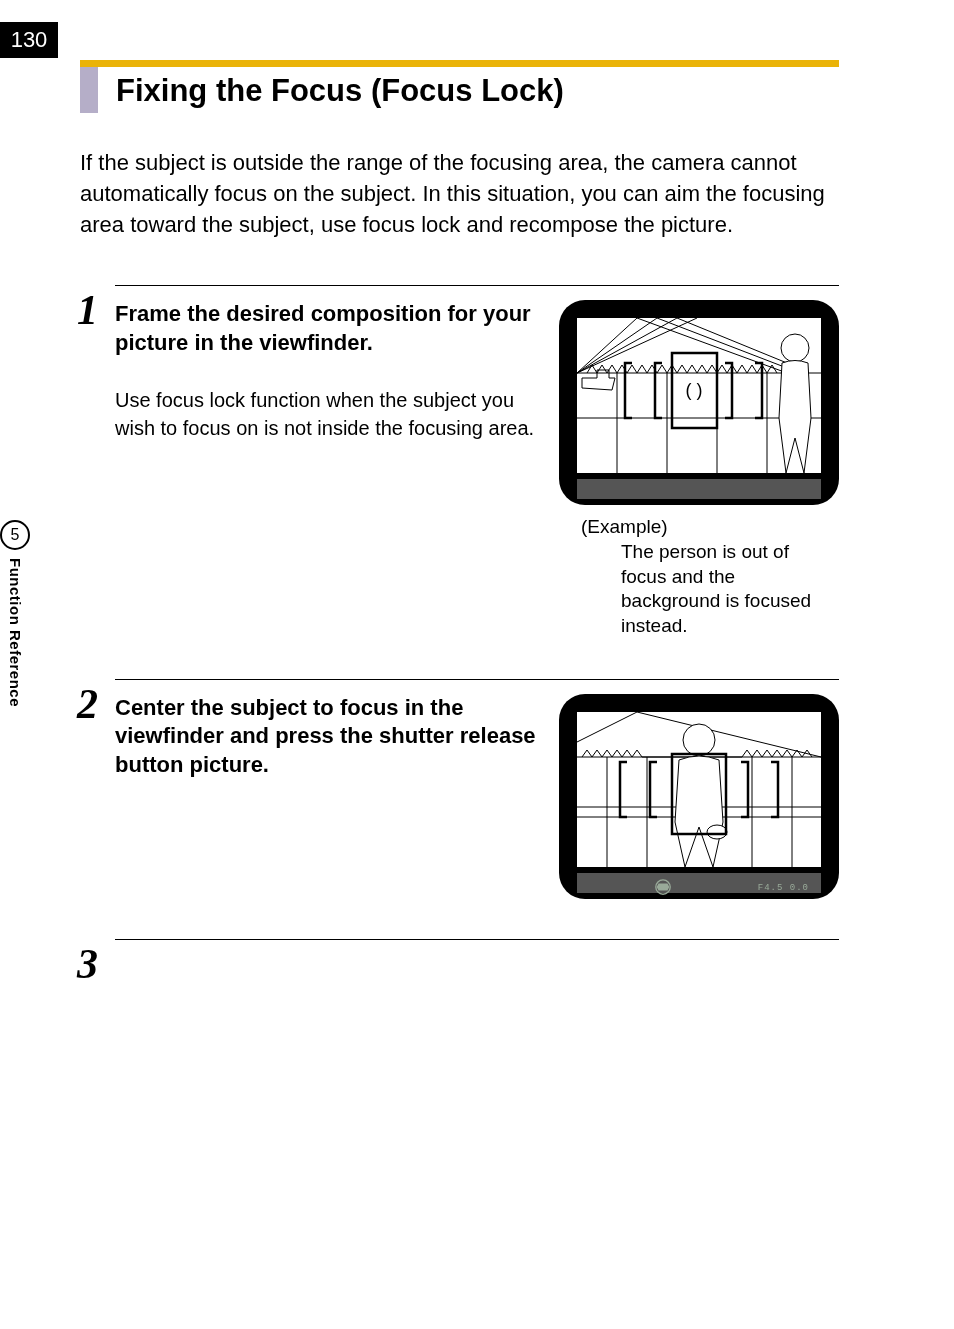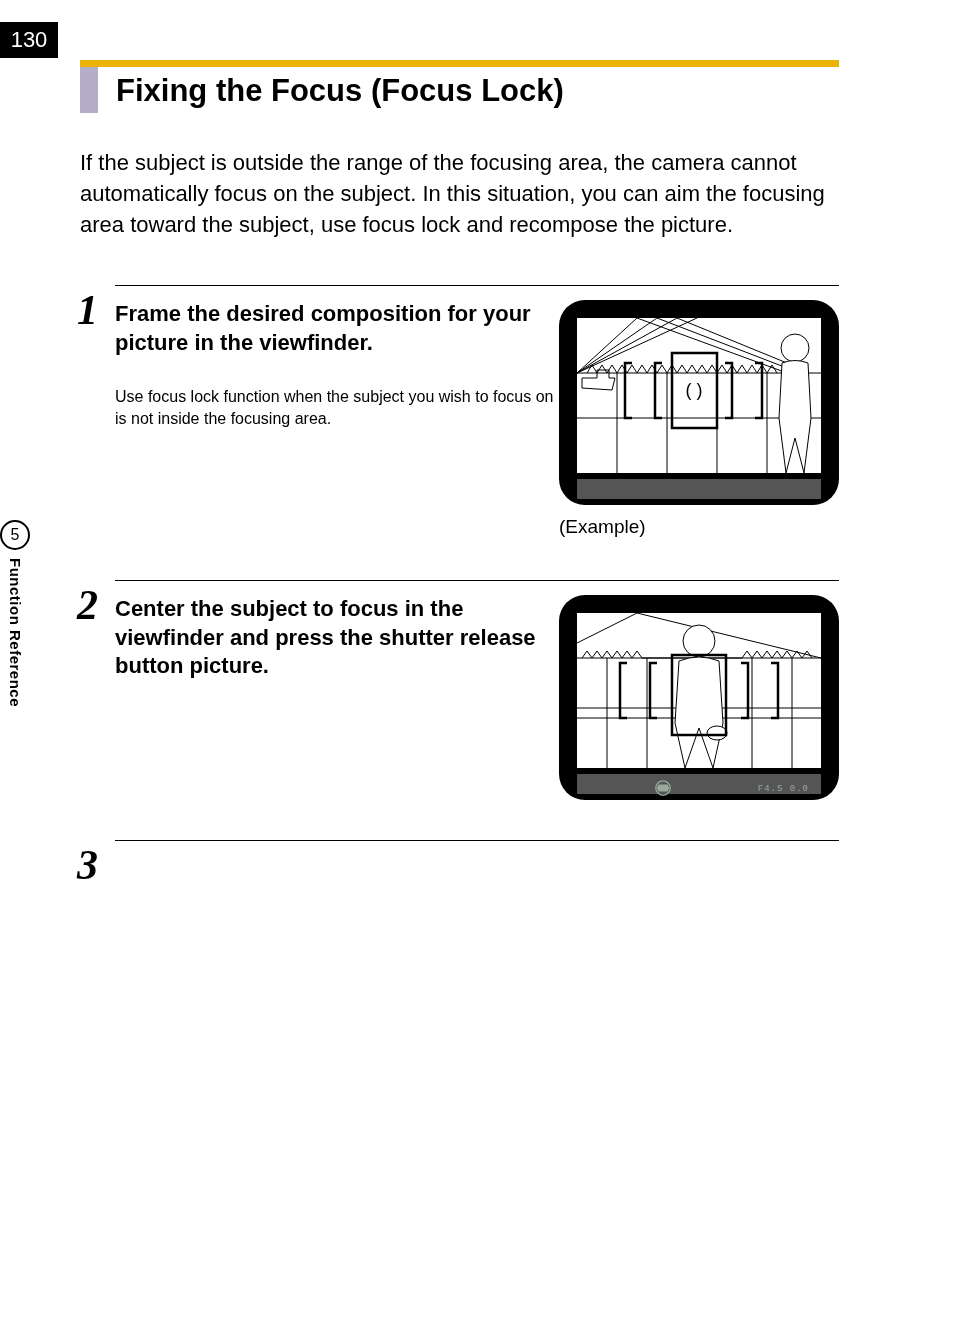--- a/index.html
+++ b/index.html
@@ -102,21 +102,21 @@
     .step-text {
       flex: 1;
     }
     .step-title {
       font-size: 22px;
       font-weight: bold;
       line-height: 1.3;
       margin-bottom: 14px;
     }
     .step-body {
-      font-size: 16px;
+      font-size: 20px;
       line-height: 1.4;
       margin-top: 28px;
     }
     .viewfinder-col {
       width: 280px;
       flex-shrink: 0;
     }
     .viewfinder {
       width: 280px;
       height: 205px;
@@ -138,20 +138,21 @@
       background: #555;
       margin-top: 6px;
     }
     .scene-line { stroke: #000; stroke-width: 1; fill: none; }
     .af-bracket { stroke: #000; stroke-width: 2.5; fill: none; }
     .person { stroke: #000; stroke-width: 1; fill: #fff; }
     .caption {
       font-size: 19px;
       margin-top: 10px;
       line-height: 1.3;
+      margin-left: 22px;
     }
     .caption-sub {
       padding-left: 40px;
       display: block;
     }
     .hexagon {
       display: inline-block;
       width: 16px;
       height: 14px;
       background: #000;
@@ -237,20 +238,21 @@
               <path class="af-bracket" d="M148 45 L155 45 L155 100 L148 100"></path>
               <path class="af-bracket" d="M178 45 L185 45 L185 100 L178 100"></path>
               <rect class="af-bracket" x="95" y="35" width="45" height="75"></rect>
               <text x="117" y="78" font-size="18" text-anchor="middle">( )</text>
             </svg>
           </div>
           <div class="vf-bottom"></div>
         </div>
         <div class="caption">
           <span>(Example)</span>
+          <span class="caption-sub">The person is out of focus and the background is focused instead.</span>
         </div>
       </div>
     </div>
   </div>
 
   <div class="step">
     <div class="step-num">2</div>
     <div class="step-row">
       <div class="step-text">
         <div class="step-title">Center the subject to focus in the viewfinder and press the shutter release button picture.</div>

